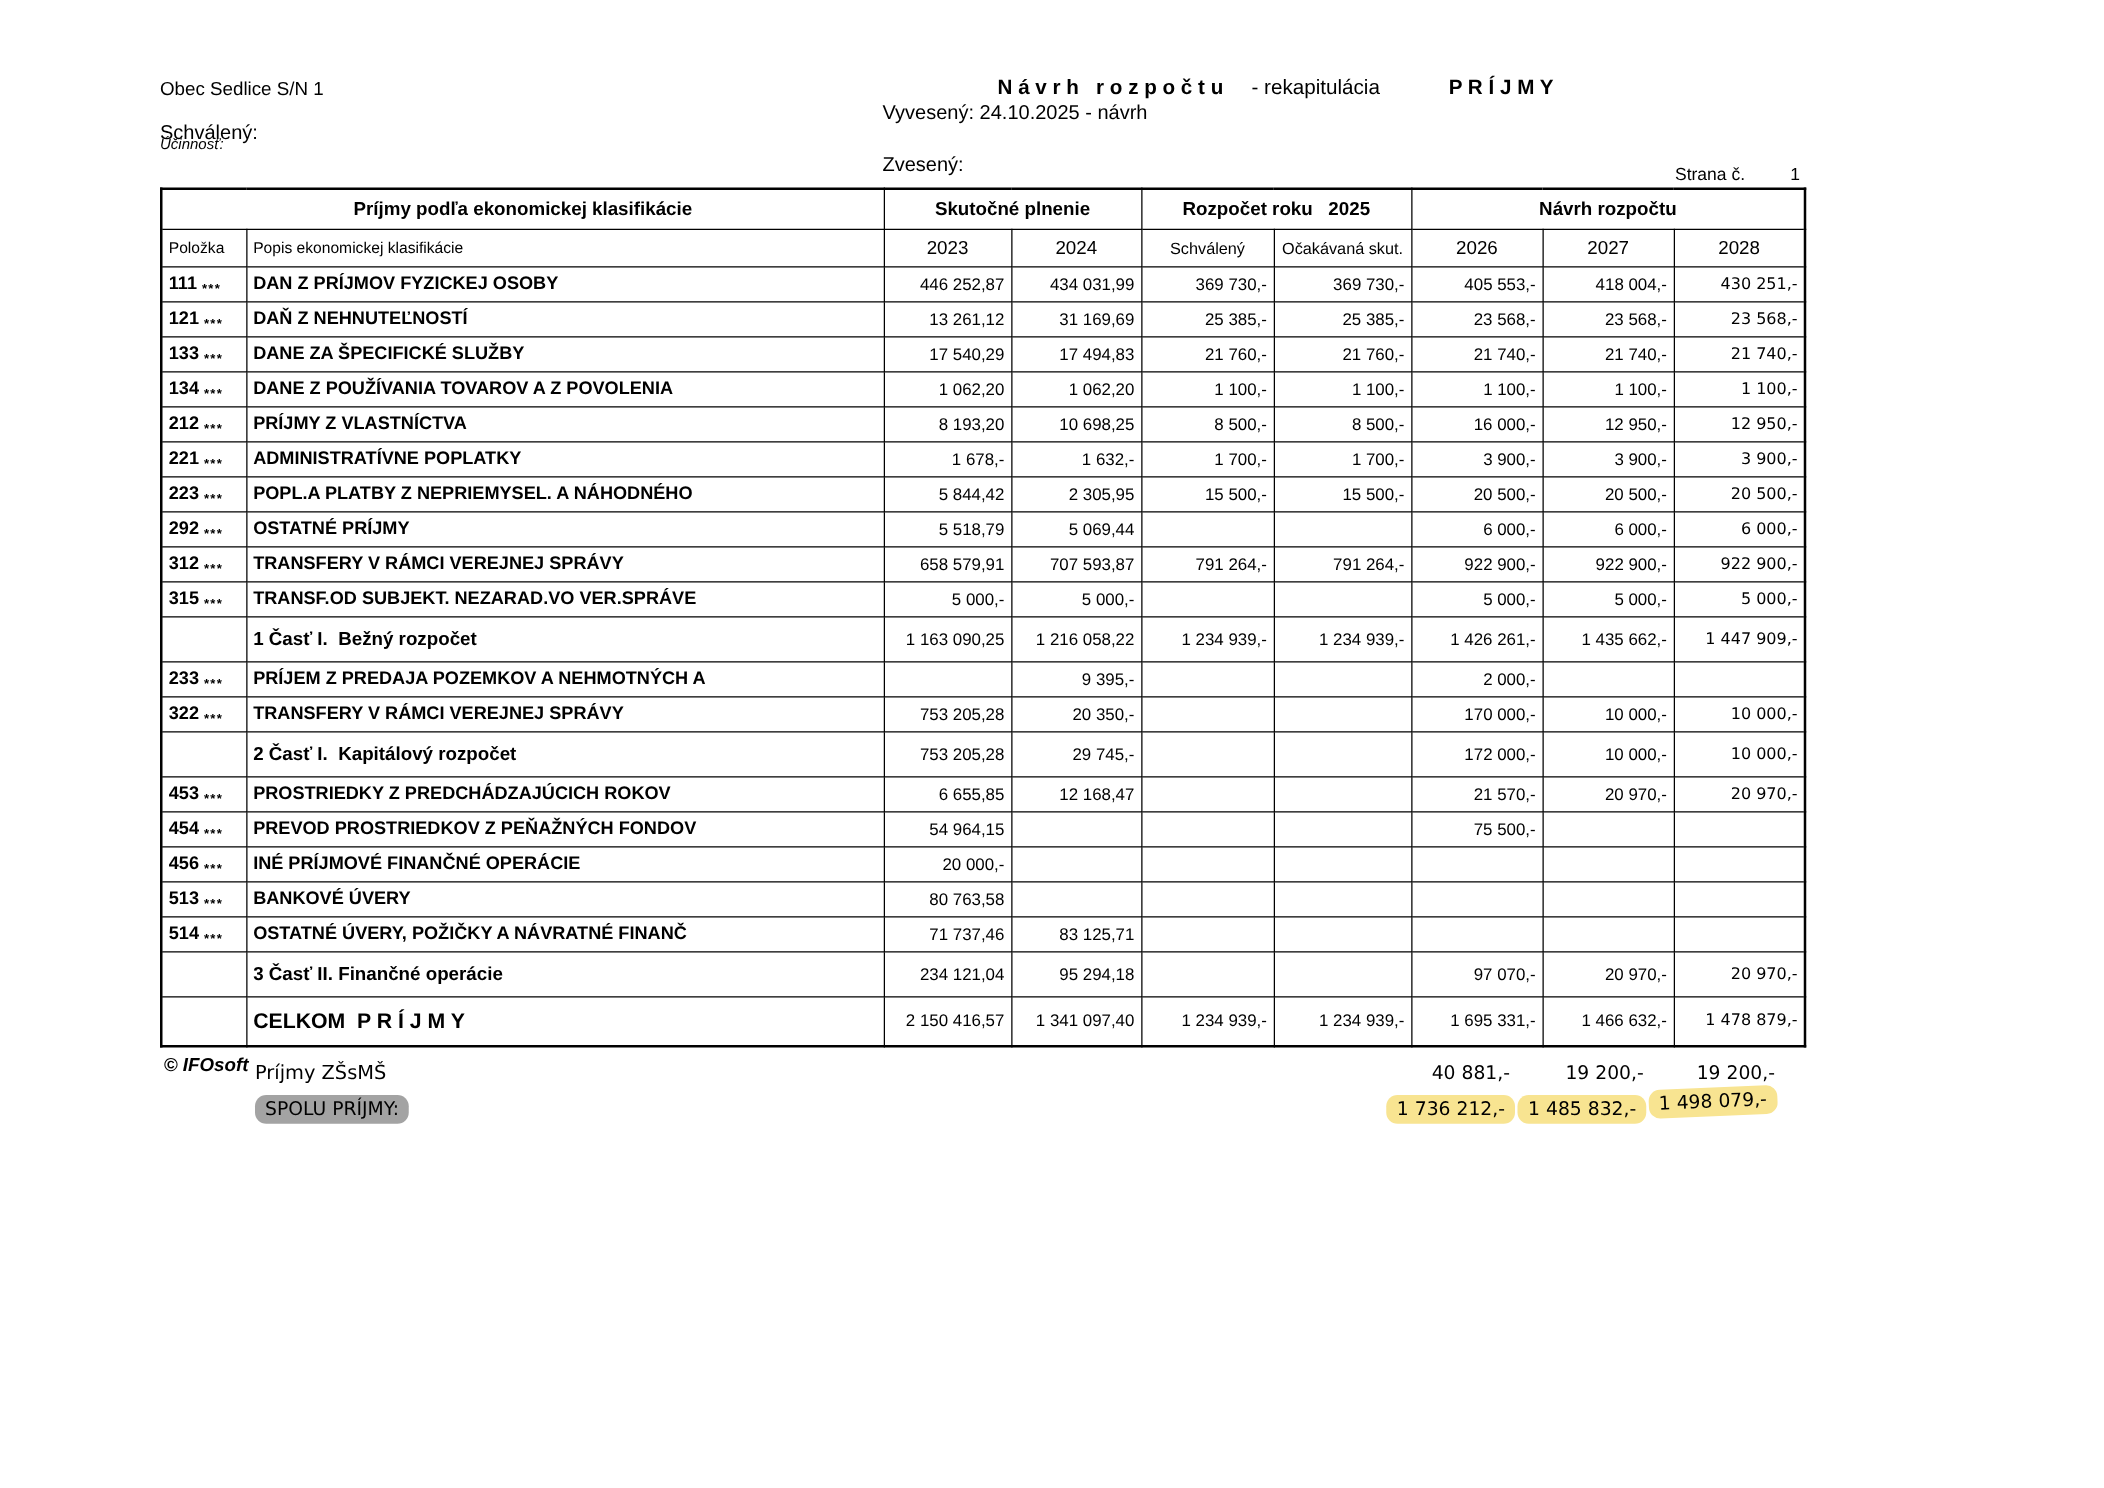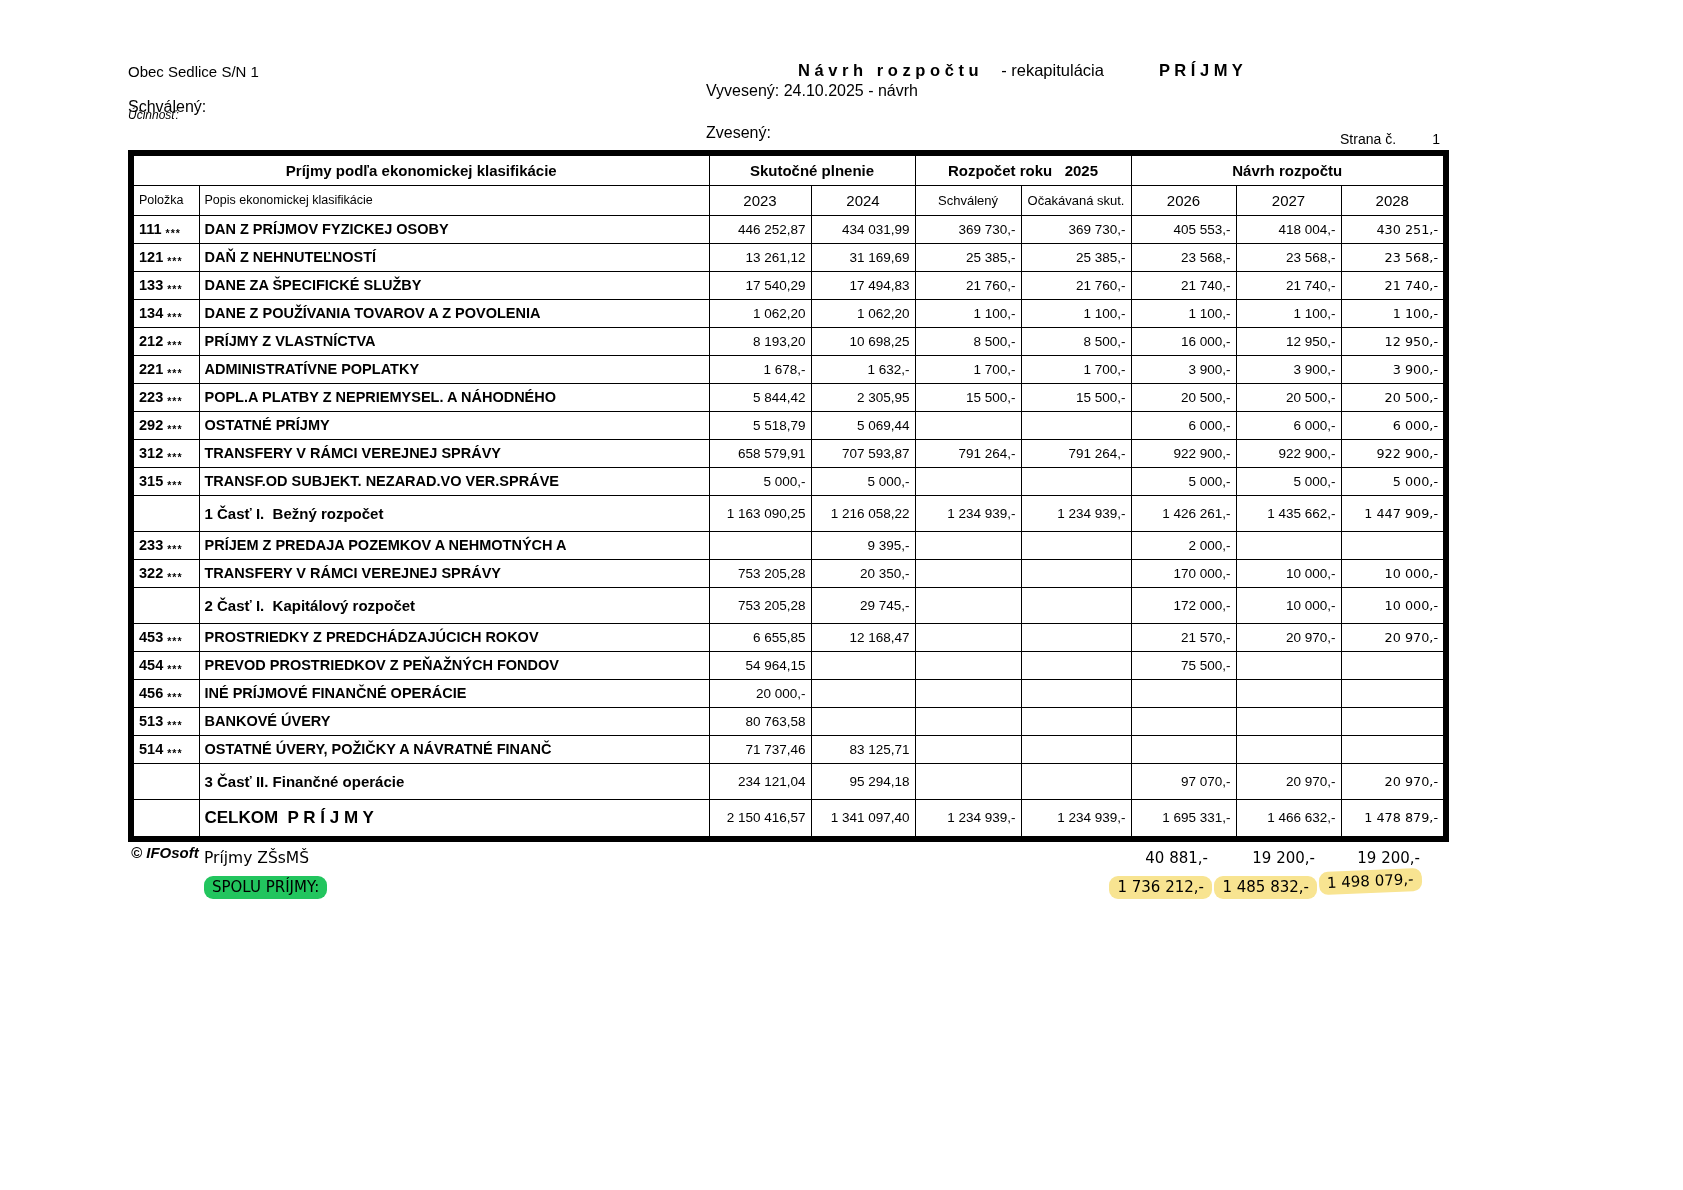--- a/index.html
+++ b/index.html
@@ -20,21 +20,21 @@
   #approved{left:128px;top:98px;font-size:16px;}
   #posted{left:706px;top:82px;font-size:16px;}
   #effective{left:128px;top:108px;font-size:12px;font-style:italic;}
   #removed{left:706px;top:124px;font-size:16px;}
   #strana{left:1340px;top:131px;width:100px;font-size:14px;display:flex;justify-content:space-between;}
 
   
   #budget-table{
     position:absolute;left:128px;top:150px;
     border-collapse:collapse;table-layout:fixed;width:1315px;
-    border:6px solid #000000;
+    border:2px solid #000000;
   }
   #budget-table th,#budget-table td{
     border:1.5px solid #000;overflow:hidden;white-space:pre;
     padding:0 5px;vertical-align:middle;
   }
   tr.ghead{height:32px;}
   tr.ghead th{font-size:15px;font-weight:bold;text-align:center;}
   tr.chead{height:30px;padding-left:40px;}
   tr.chead th{font-weight:normal;}
   th.small{font-size:12.5px;text-align:left;}
@@ -357,21 +357,21 @@
     </tbody>
 </table>
 
 <div class="abs" id="vendor">© IFOsoft</div>
 <div class="abs" id="zs-label">Príjmy ZŠsMŠ</div>
 <div class="abs fnum" id="zs-v0">40 881,-</div>
 <div class="abs fnum" id="zs-v1">19 200,-</div>
 <div class="abs fnum" id="zs-v2">19 200,-</div>
 
 <div class="abs" id="spolu-label-box">
-  <span class="pill" style="background: #22c55e;">SPOLU PRÍJMY:</span>
+  <span class="pill" style="background: #a3a3a3;">SPOLU PRÍJMY:</span>
 </div>
 <div class="fbox" id="sp-v0">
   <span class="pill" style="background: rgb(248, 228, 145);">1 736 212,-</span>
 </div>
 <div class="fbox" id="sp-v1">
   <span class="pill" style="background: rgb(248, 228, 145);">1 485 832,-</span>
 </div>
 <div class="fbox" id="sp-v2">
   <span class="pill" style="background: rgb(248, 228, 145);">1 498 079,-</span>
 </div>

